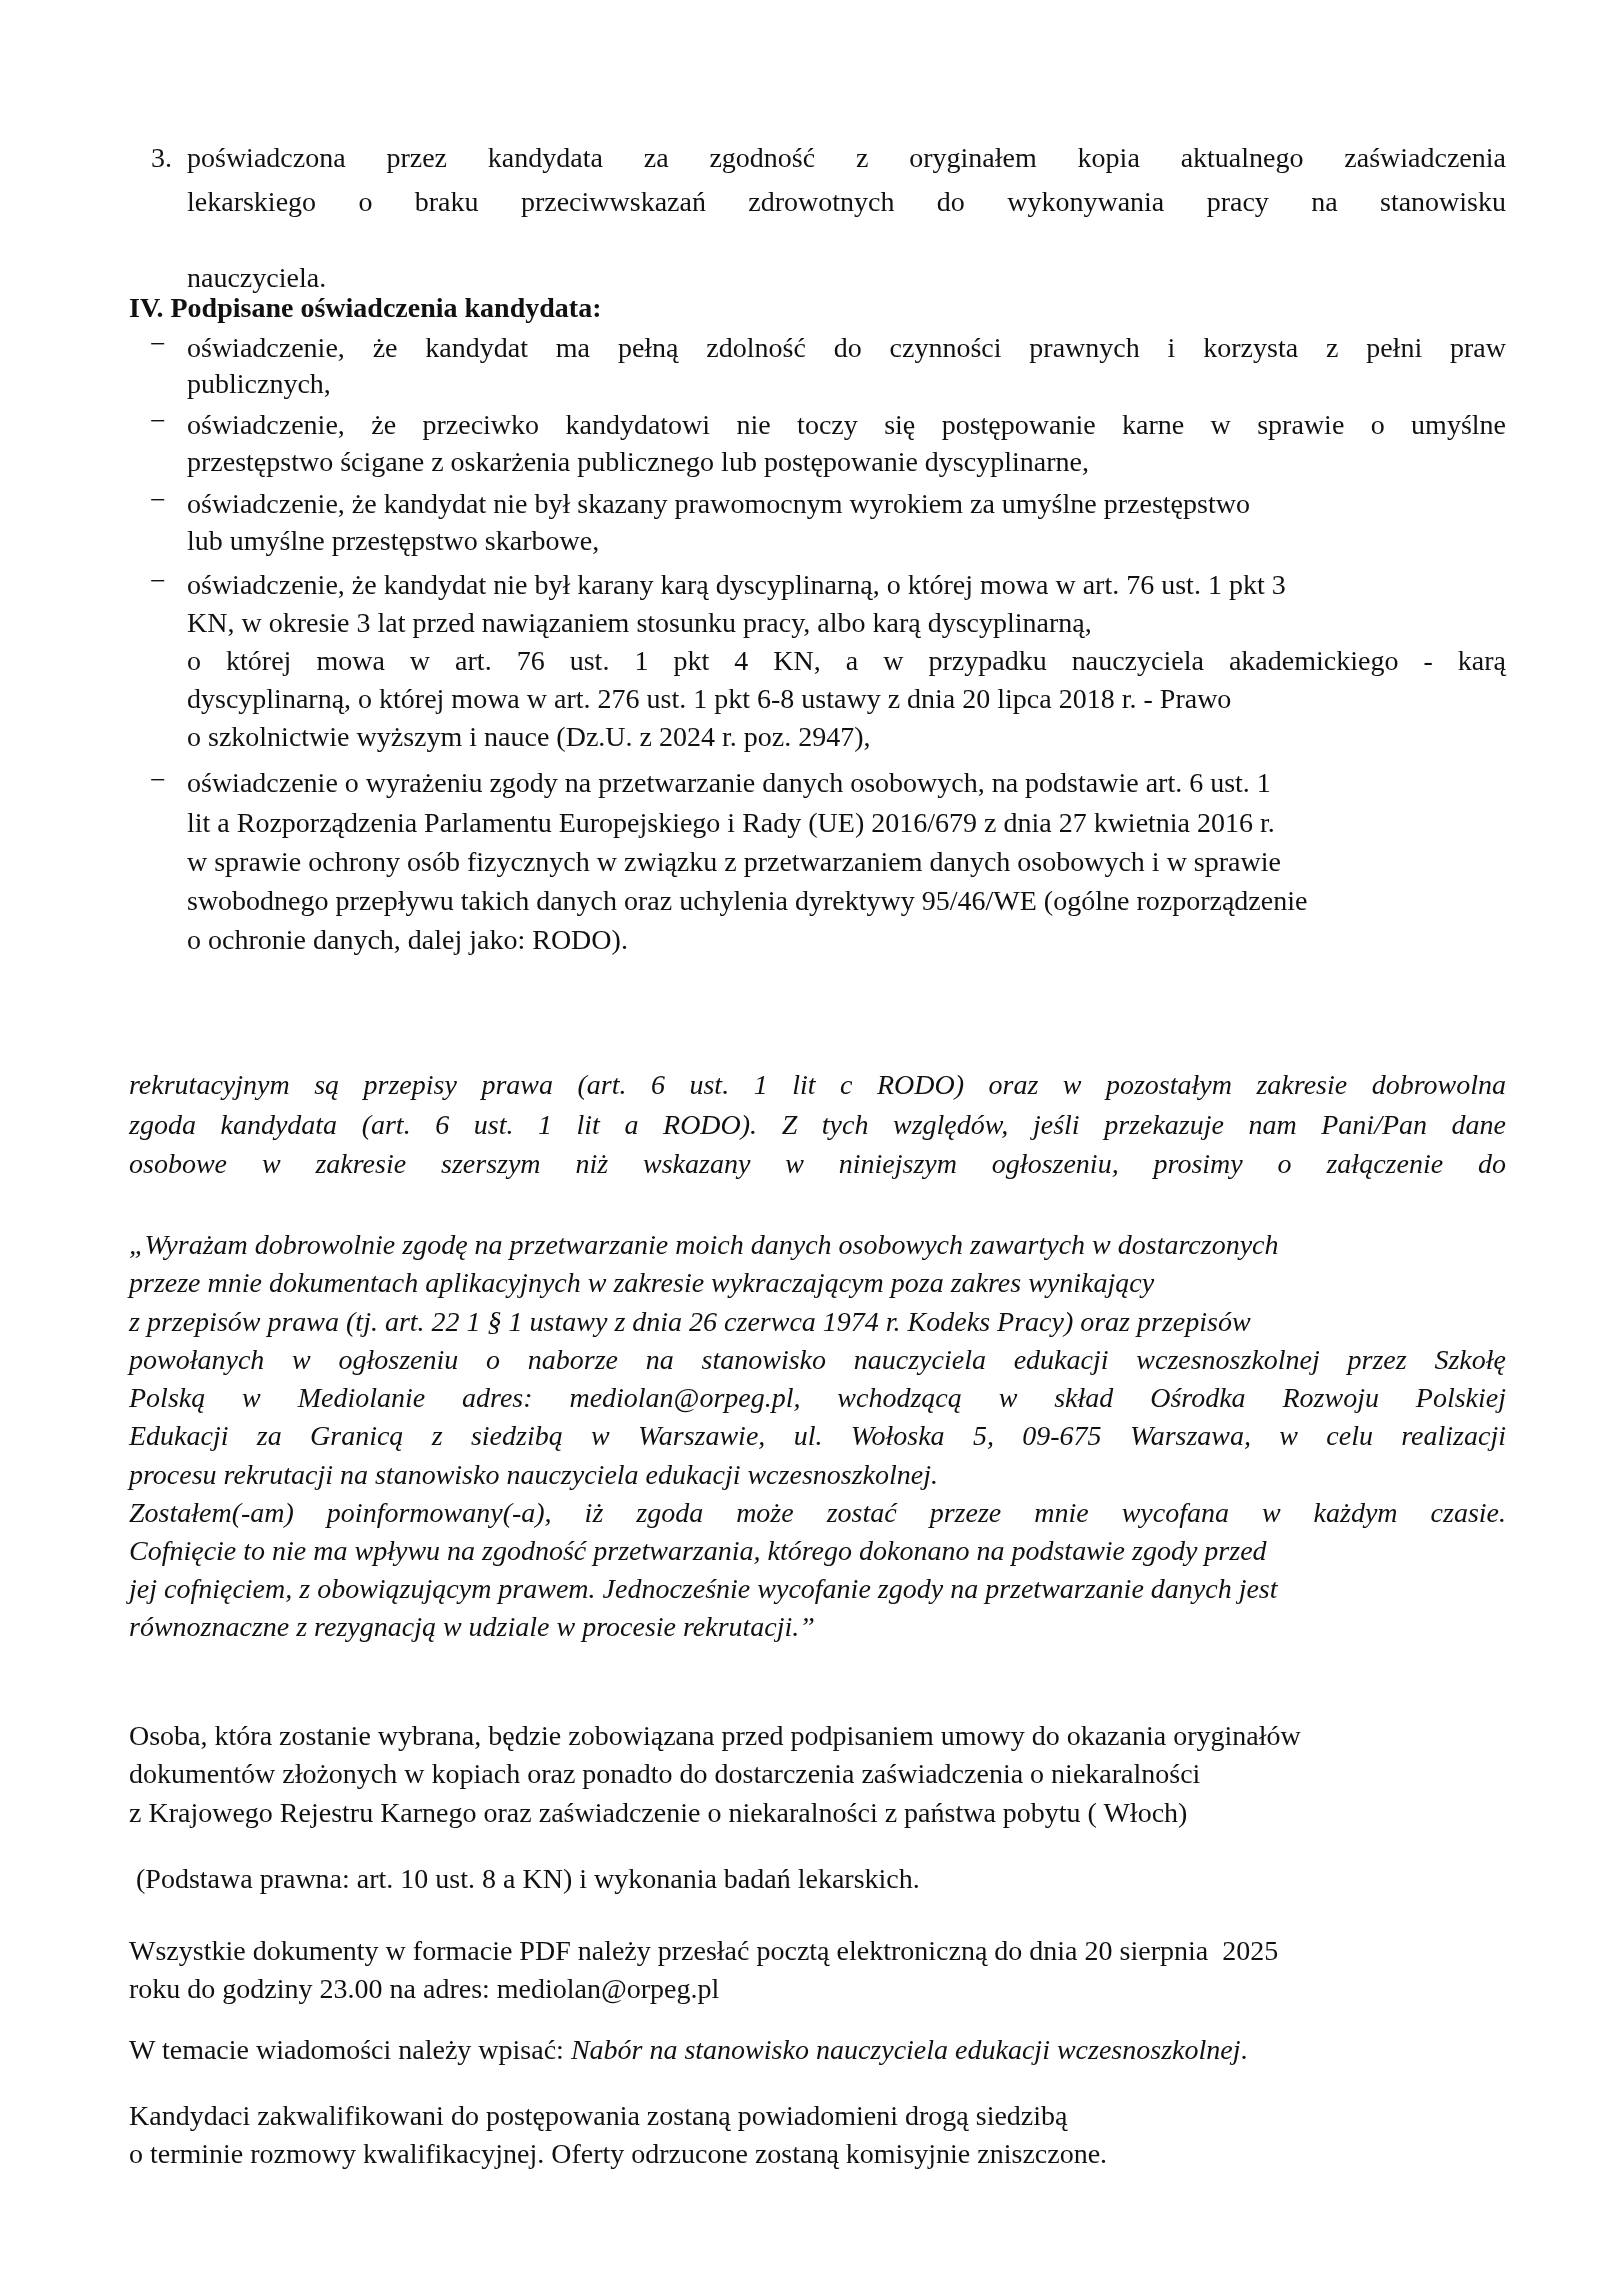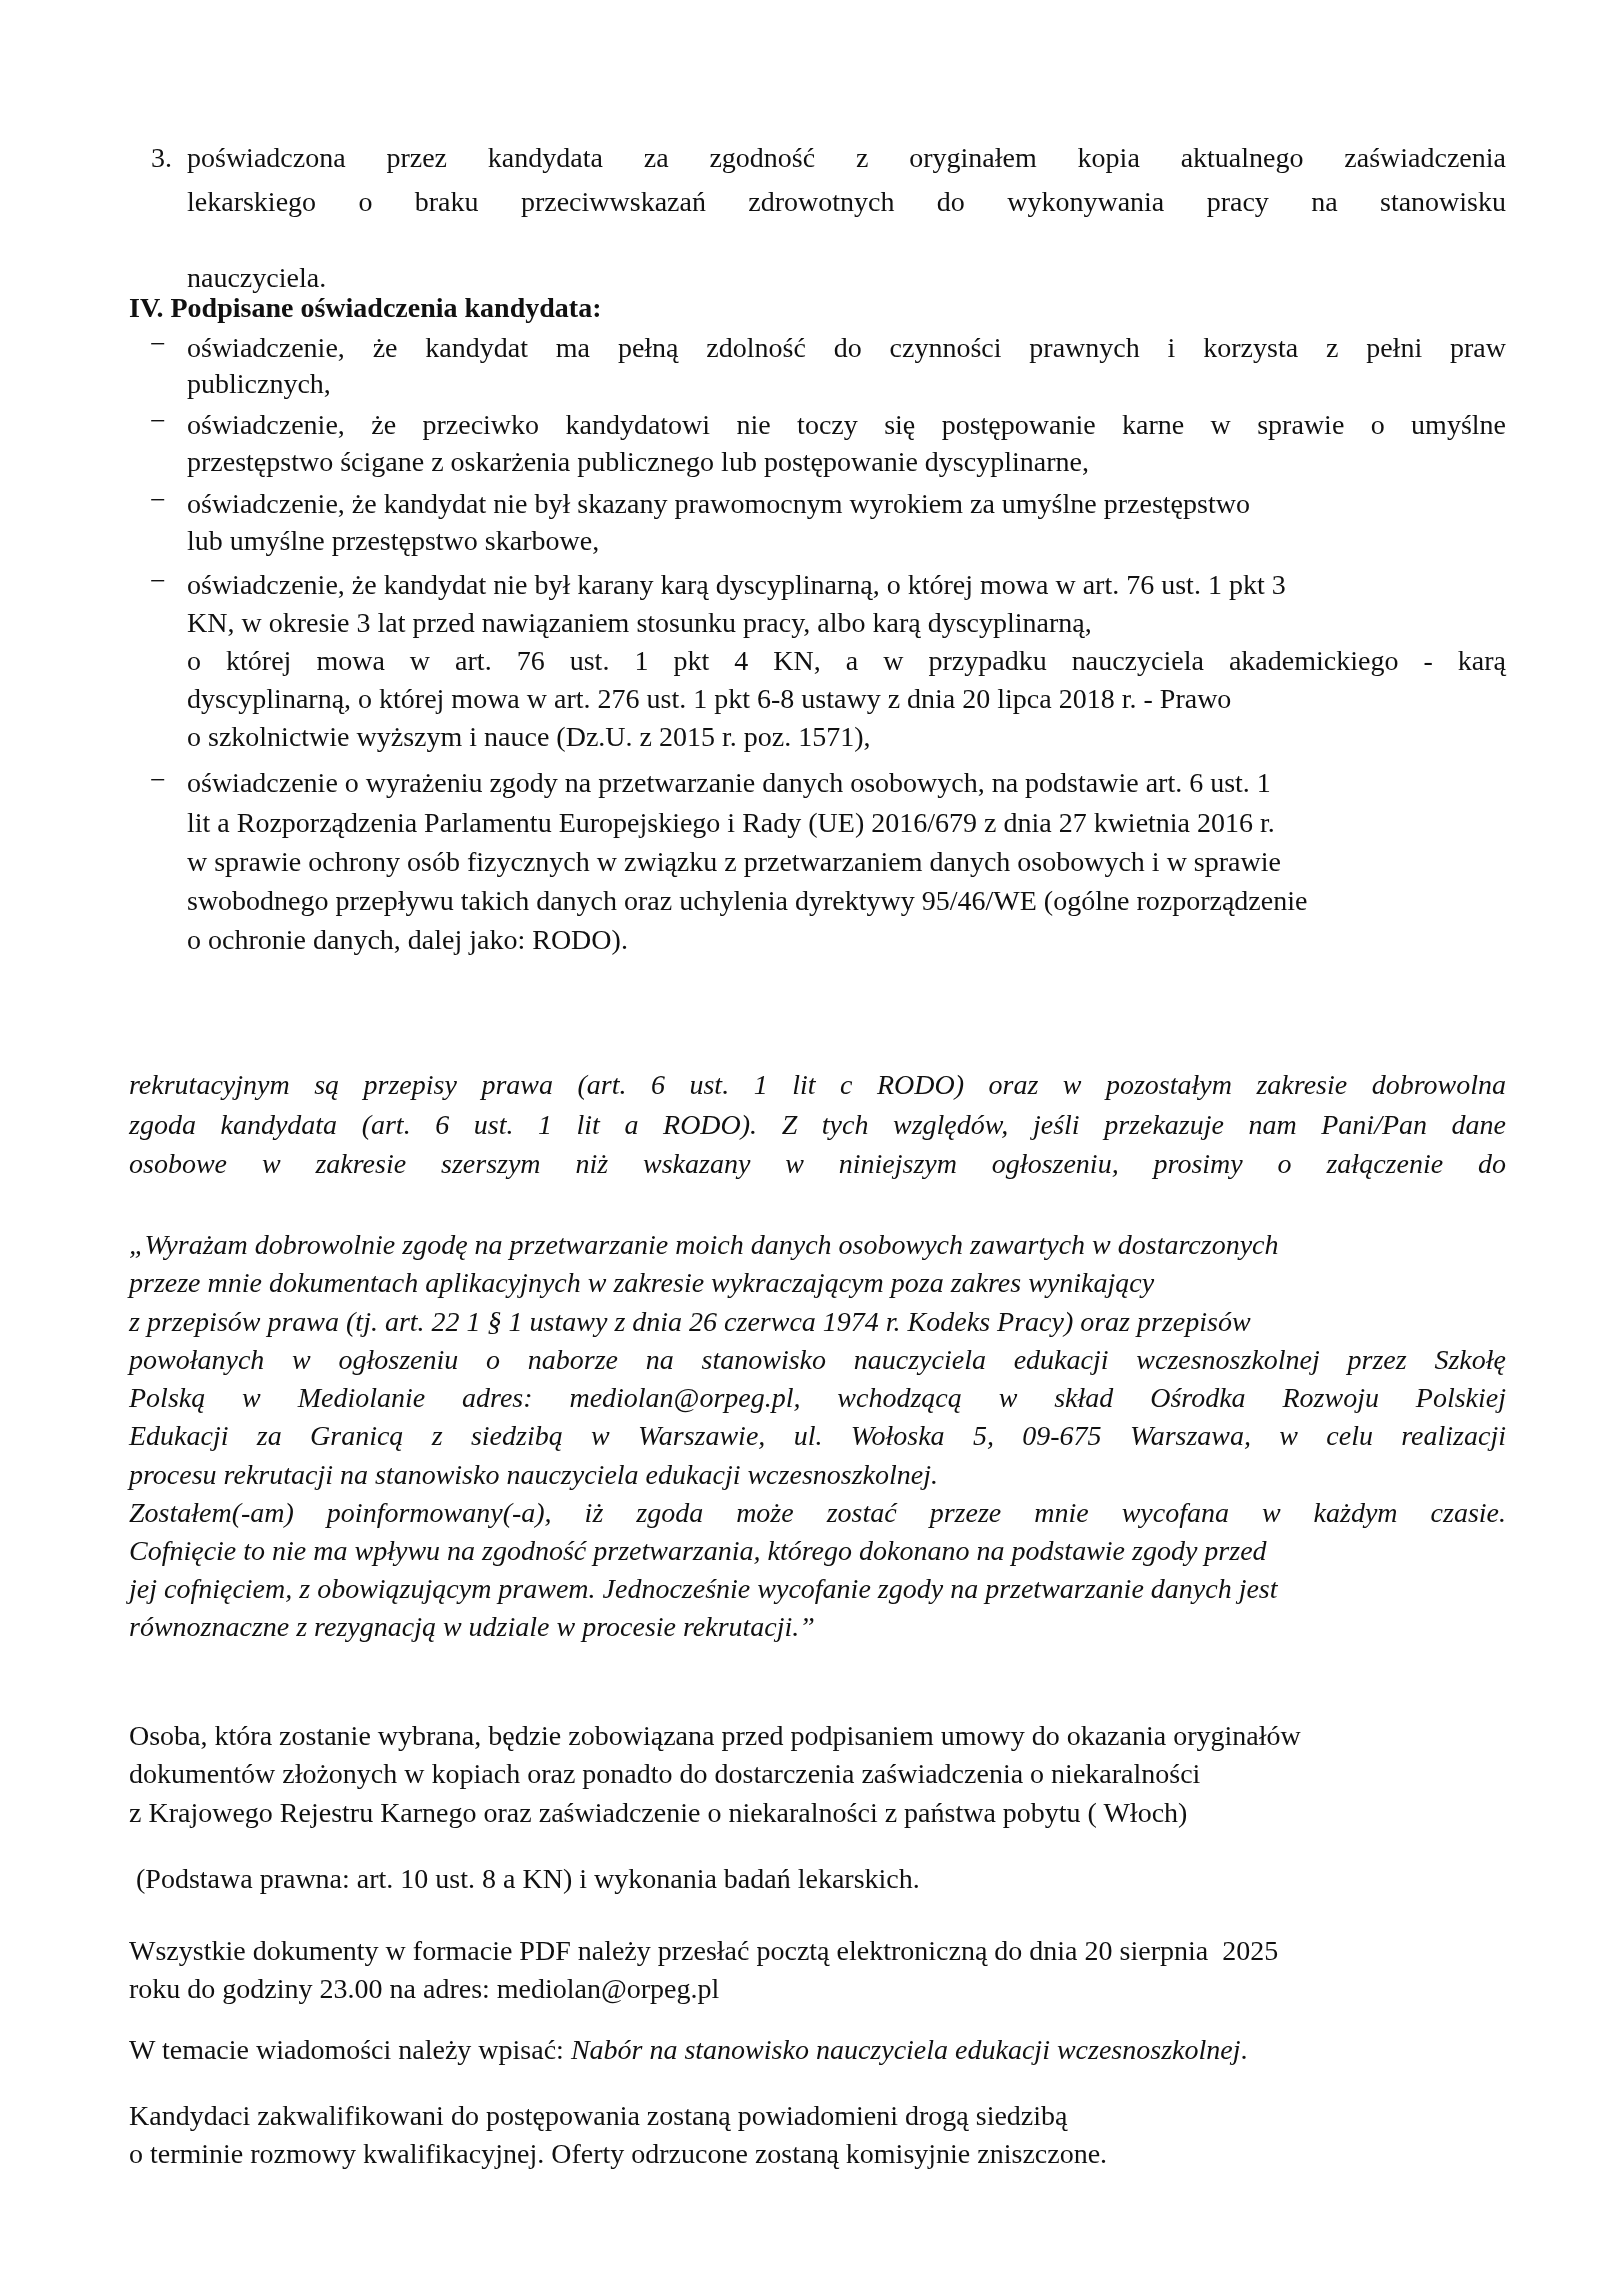--- a/index.html
+++ b/index.html
@@ -35,21 +35,21 @@
 
   <span class="dash" style="left:150px; top:482px;">−</span>
   <div class="line" style="left:187px; top:486px;">oświadczenie, że kandydat nie był skazany prawomocnym wyrokiem za umyślne przestępstwo</div>
   <div class="line" style="left:187px; top:523px;">lub umyślne przestępstwo skarbowe,</div>
 
   <span class="dash" style="left:150px; top:563px;">−</span>
   <div class="line" style="left:187px; top:567px;">oświadczenie, że kandydat nie był karany karą dyscyplinarną, o której mowa w art. 76 ust. 1 pkt 3</div>
   <div class="line" style="left:187px; top:605px;">KN, w okresie 3 lat przed nawiązaniem stosunku pracy, albo karą dyscyplinarną,</div>
   <div class="line just" style="left:187px; top:643px; width:1319px;">o której mowa w art. 76 ust. 1 pkt 4 KN, a w przypadku nauczyciela akademickiego - karą</div>
   <div class="line" style="left:187px; top:681px;">dyscyplinarną, o której mowa w art. 276 ust. 1 pkt 6-8 ustawy z dnia 20 lipca 2018 r. - Prawo</div>
-  <div class="line" style="left:187px; top:719px;">o szkolnictwie wyższym i nauce (Dz.U. z 2015 r. poz. 1571),</div>
+  <div class="line" style="left:187px; top:719px;">o szkolnictwie wyższym i nauce (Dz.U. z 2024 r. poz. 2947),</div>
 
   <span class="dash" style="left:150px; top:762px;">−</span>
   <div class="line" style="left:187px; top:765px;">oświadczenie o wyrażeniu zgody na przetwarzanie danych osobowych, na podstawie art. 6 ust. 1</div>
   <div class="line" style="left:187px; top:805px;">lit a Rozporządzenia Parlamentu Europejskiego i Rady (UE) 2016/679 z dnia 27 kwietnia 2016 r.</div>
   <div class="line" style="left:187px; top:844px;">w sprawie ochrony osób fizycznych w związku z przetwarzaniem danych osobowych i w sprawie</div>
   <div class="line" style="left:187px; top:883px;">swobodnego przepływu takich danych oraz uchylenia dyrektywy 95/46/WE (ogólne rozporządzenie</div>
   <div class="line" style="left:187px; top:922px;">o ochronie danych, dalej jako: RODO).</div>
 
   <div class="line it just" style="left:129px; top:1067px; width:1377px;">rekrutacyjnym są   przepisy prawa (art. 6 ust. 1 lit c RODO) oraz w pozostałym zakresie dobrowolna</div>
   <div class="line it just" style="left:129px; top:1107px; width:1377px;">zgoda kandydata (art. 6 ust. 1 lit a RODO). Z tych względów, jeśli przekazuje nam Pani/Pan dane</div>

